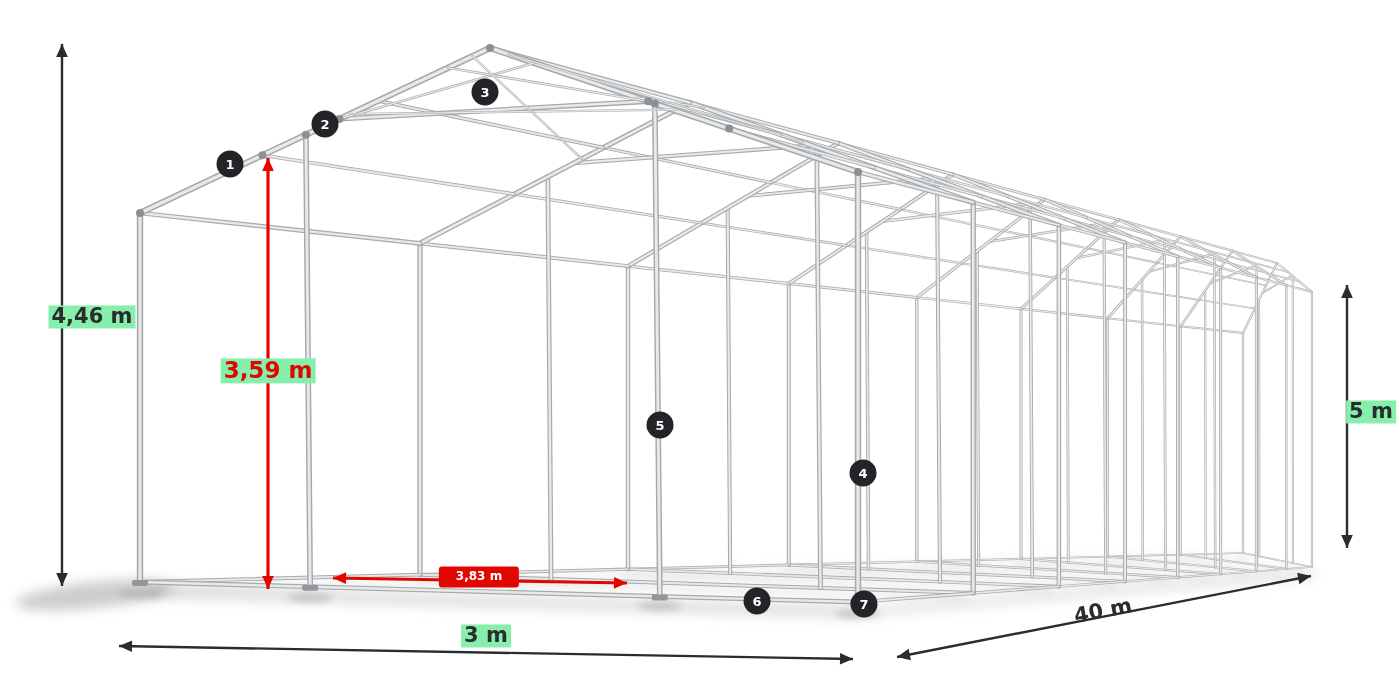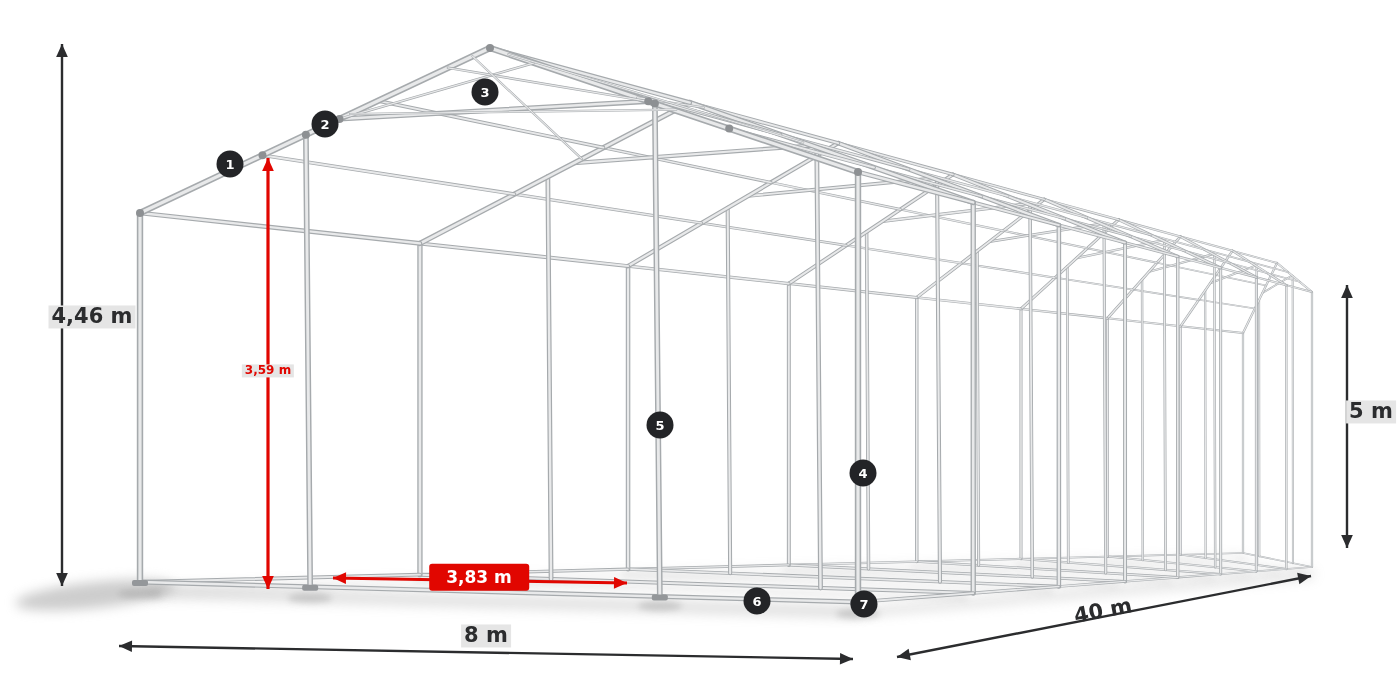--- a/index.html
+++ b/index.html
@@ -4,25 +4,25 @@
 <style>
   html,body{margin:0;padding:0;background:#ffffff;}
   #canvas{
     position:relative;width:1400px;height:700px;background:#fff;overflow:hidden;
     font-family:"DejaVu Sans","Liberation Sans",sans-serif;
   }
   #scene{position:absolute;left:0;top:0;}
   .dim-label{
     position:absolute;transform:translate(-50%,-50%);
     font-weight:bold;font-size:21px;color:var(--ink,#2b2c2e);
-    background:#e5e5e5;padding:0 3px;white-space:nowrap;line-height:1.1;
+    background:#86efac;padding:0 3px;white-space:nowrap;line-height:1.1;
   }
-  .dim-label.red{color:var(--red,#e10600);font-size:12px;}
+  .dim-label.red{color:var(--red,#e10600);font-size:23px;}
   .dim-label.boxed{
-    background:var(--red,#e10600);color:#fff;font-size:17px;
+    background:var(--red,#e10600);color:#fff;font-size:12px;
     padding:4px 17px;border-radius:3px;
   }
   .dim-label.rot{transform:translate(-50%,-50%) rotate(-11deg);background:transparent;}
   .badge{
     position:absolute;width:27px;height:27px;border-radius:50%;
     background:var(--badge,#232427);color:#fff;display:flex;align-items:center;justify-content:center;
     font-size:13px;font-weight:bold;transform:translate(-50%,-50%);
   }
 </style>
 </head>
@@ -392,21 +392,21 @@
         <polygon points="1347,548 1352.85,535 1341.15,535" fill="#2b2c2e"></polygon>
       </g>
     </svg>
 
   <div class="dim-label" style="left:92px;top:317px;">4,46 m</div>
 
   <div class="dim-label red" style="left:268px;top:371px;">3,59 m</div>
 
   <div class="dim-label boxed" style="left:479px;top:577px;">3,83 m</div>
 
-  <div class="dim-label" style="left:486px;top:636px;">8 m</div>
+  <div class="dim-label" style="left:486px;top:636px;">3 m</div>
 
   <div class="dim-label rot" style="left:1103px;top:611px;">40 m</div>
 
   <div class="dim-label" style="left:1371px;top:412px;">5 m</div>
 
   <div id="badges">
       <div class="badge" style="left: 230px; top: 164px;">1</div>
       <div class="badge" style="left: 325px; top: 124px;">2</div>
       <div class="badge" style="left: 485px; top: 92px;">3</div>
       <div class="badge" style="left: 863px; top: 473px;">4</div>

